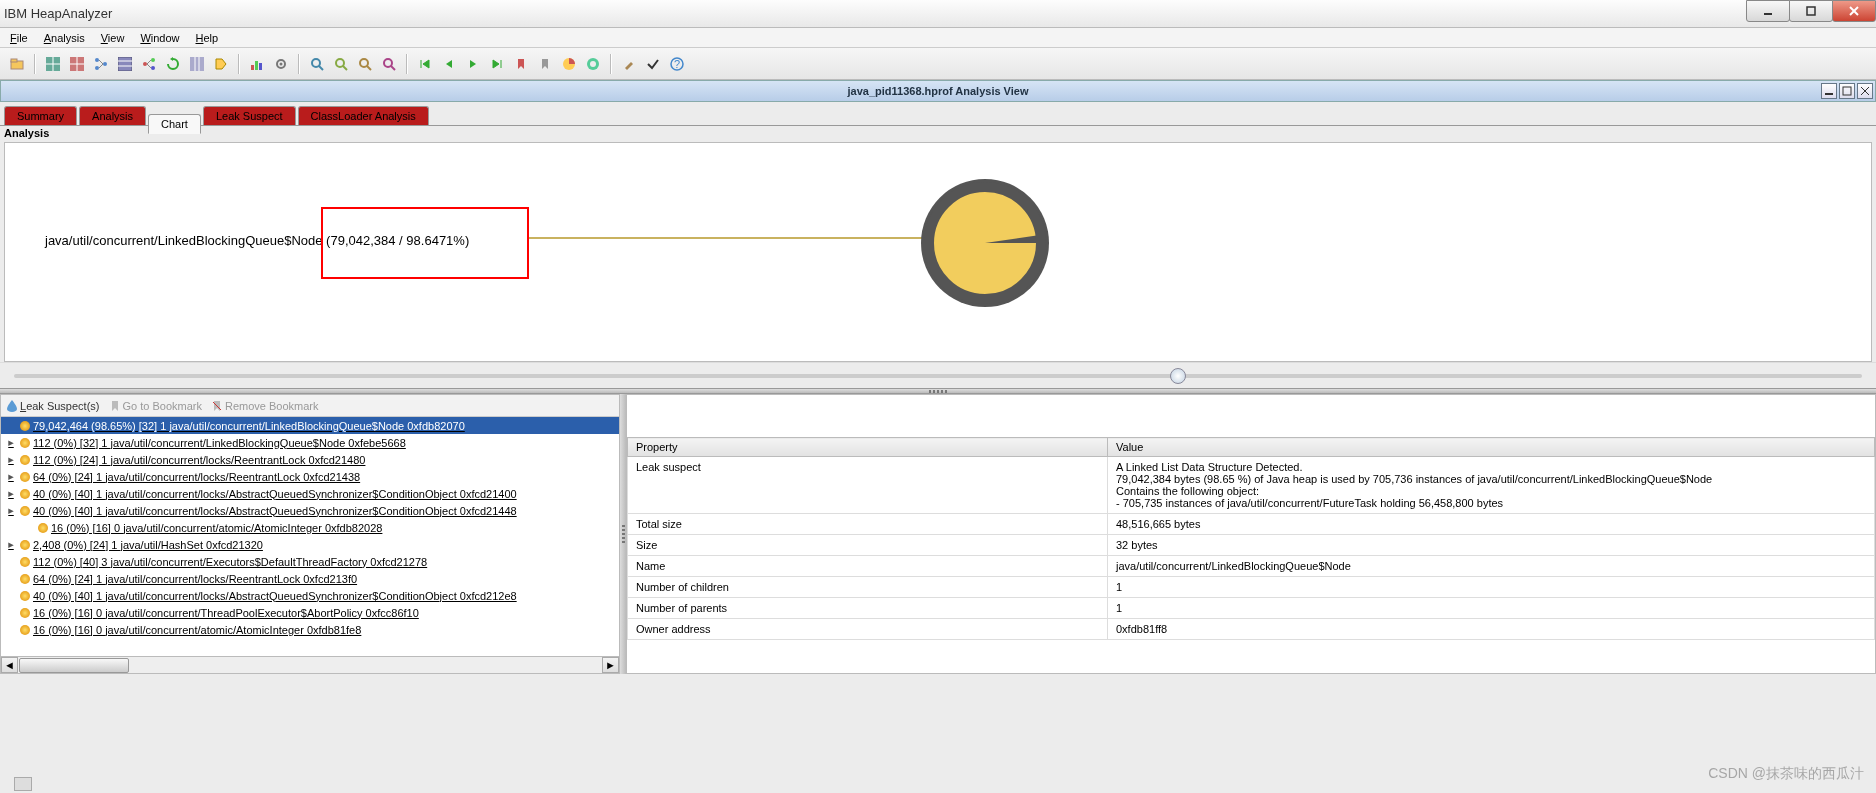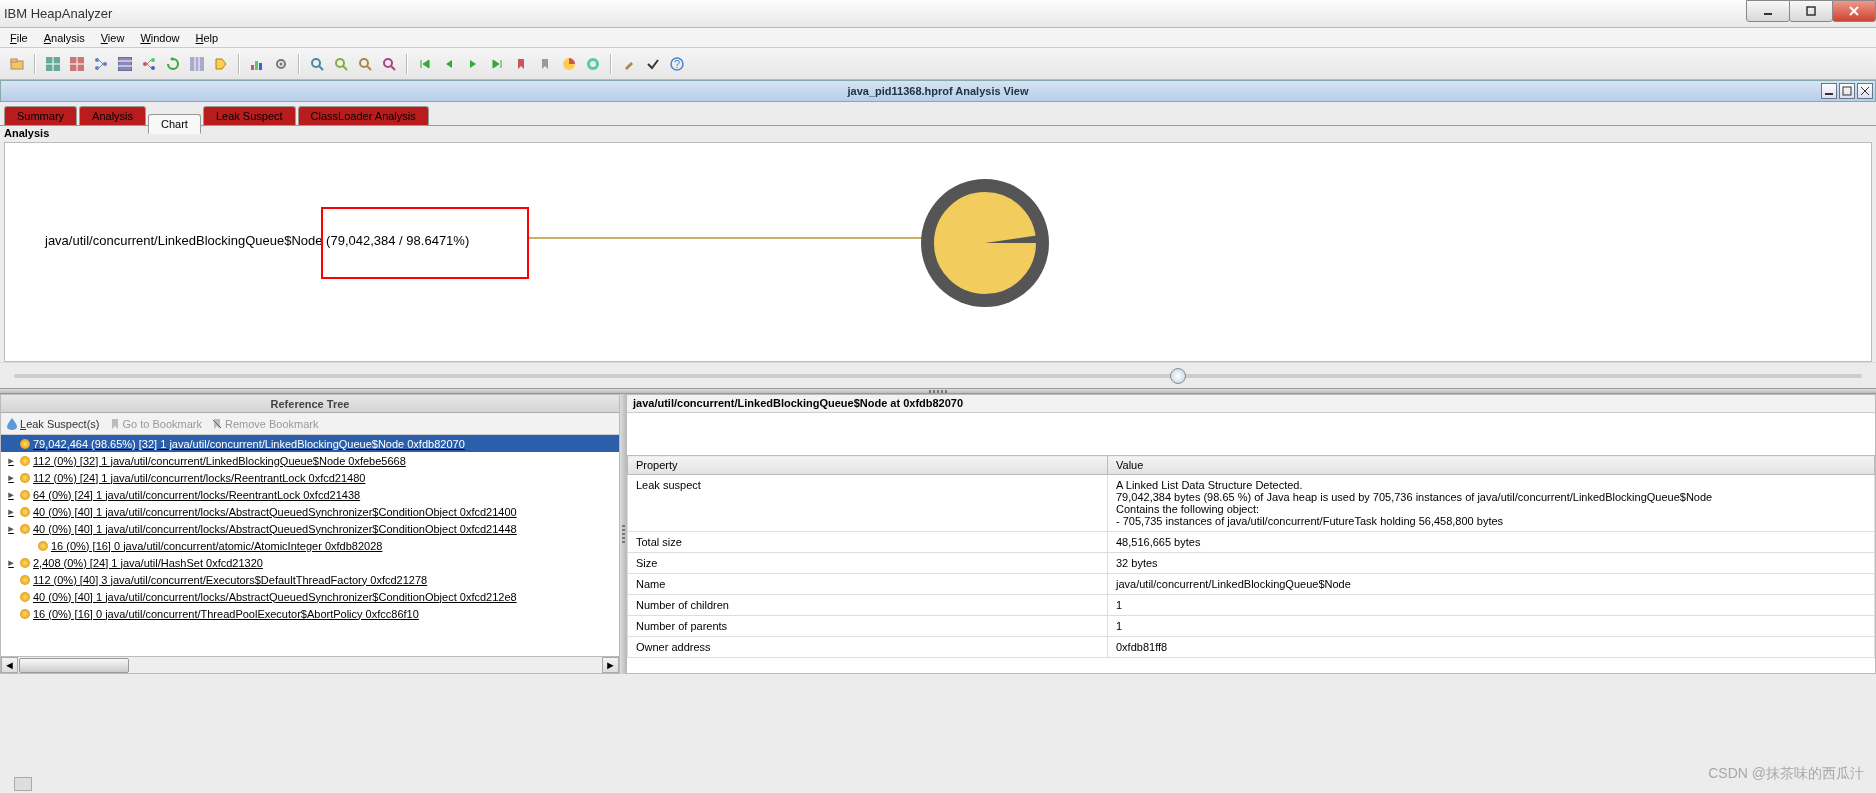--- a/index.html
+++ b/index.html
@@ -333,21 +333,20 @@
       <i></i>
       <i></i>
       <i></i>
       <i></i>
       <i></i>
     </div>
   </div>
 
 <div class="bottom">
   <div class="left-pane">
-    <div class="pane-header">Reference Tree</div>
     <div class="pane-toolbar">
       <span class="link">
         <svg width="10" height="12">
             <path d="M5 0 C5 0 10 6 10 9 A5 3 0 0 1 0 9 C0 6 5 0 5 0 Z" fill="#5a9bd5"></path>
           </svg>
         <span><u>L</u>eak Suspect(s)</span>
       </span>
       <span class="link disabled">
         <svg width="10" height="12">
             <path d="M2 1 L8 1 L8 11 L5 8 L2 11 Z" fill="#bbb"></path>
@@ -414,27 +413,39 @@
         <div class="tree-row">
           <span class="indent" style="width: 0px;"></span>
           <span class="arrow"></span>
           <span class="dot orange"></span>
           <span>112 (0%) [40] 3 java/util/concurrent/Executors$DefaultThreadFactory 0xfcd21278</span>
         </div>
         <div class="tree-row">
           <span class="indent" style="width: 0px;"></span>
           <span class="arrow"></span>
           <span class="dot orange"></span>
+          <span>64 (0%) [24] 1 java/util/concurrent/locks/ReentrantLock 0xfcd213f0</span>
+        </div>
+        <div class="tree-row">
+          <span class="indent" style="width: 0px;"></span>
+          <span class="arrow"></span>
+          <span class="dot orange"></span>
           <span>40 (0%) [40] 1 java/util/concurrent/locks/AbstractQueuedSynchronizer$ConditionObject 0xfcd212e8</span>
         </div>
         <div class="tree-row">
           <span class="indent" style="width: 0px;"></span>
           <span class="arrow"></span>
           <span class="dot orange"></span>
           <span>16 (0%) [16] 0 java/util/concurrent/ThreadPoolExecutor$AbortPolicy 0xfcc86f10</span>
+        </div>
+        <div class="tree-row">
+          <span class="indent" style="width: 0px;"></span>
+          <span class="arrow"></span>
+          <span class="dot orange"></span>
+          <span>16 (0%) [16] 0 java/util/concurrent/atomic/AtomicInteger 0xfdb81fe8</span>
         </div>
       </div>
     <div class="scroll-h">
       <div class="sbtn">◄</div>
       <div class="strack">
           <div class="sthumb" style="left:1px; width:110px;"></div>
         </div>
       <div class="sbtn">►</div>
     </div>
   </div>
@@ -443,21 +454,20 @@
       <div class="grip">
         <i></i>
         <i></i>
         <i></i>
         <i></i>
         <i></i>
       </div>
     </div>
 
   <div class="right-pane">
-    <div class="obj-header">java/util/concurrent/LinkedBlockingQueue$Node at 0xfdb82070</div>
     <table class="prop-table">
       <thead>
           <tr>
         <th>Property</th>
         <th>Value</th>
       </tr>
         </thead>
       <tbody id="prop-body">
           <tr>
             <td class="key">Leak suspect</td>

